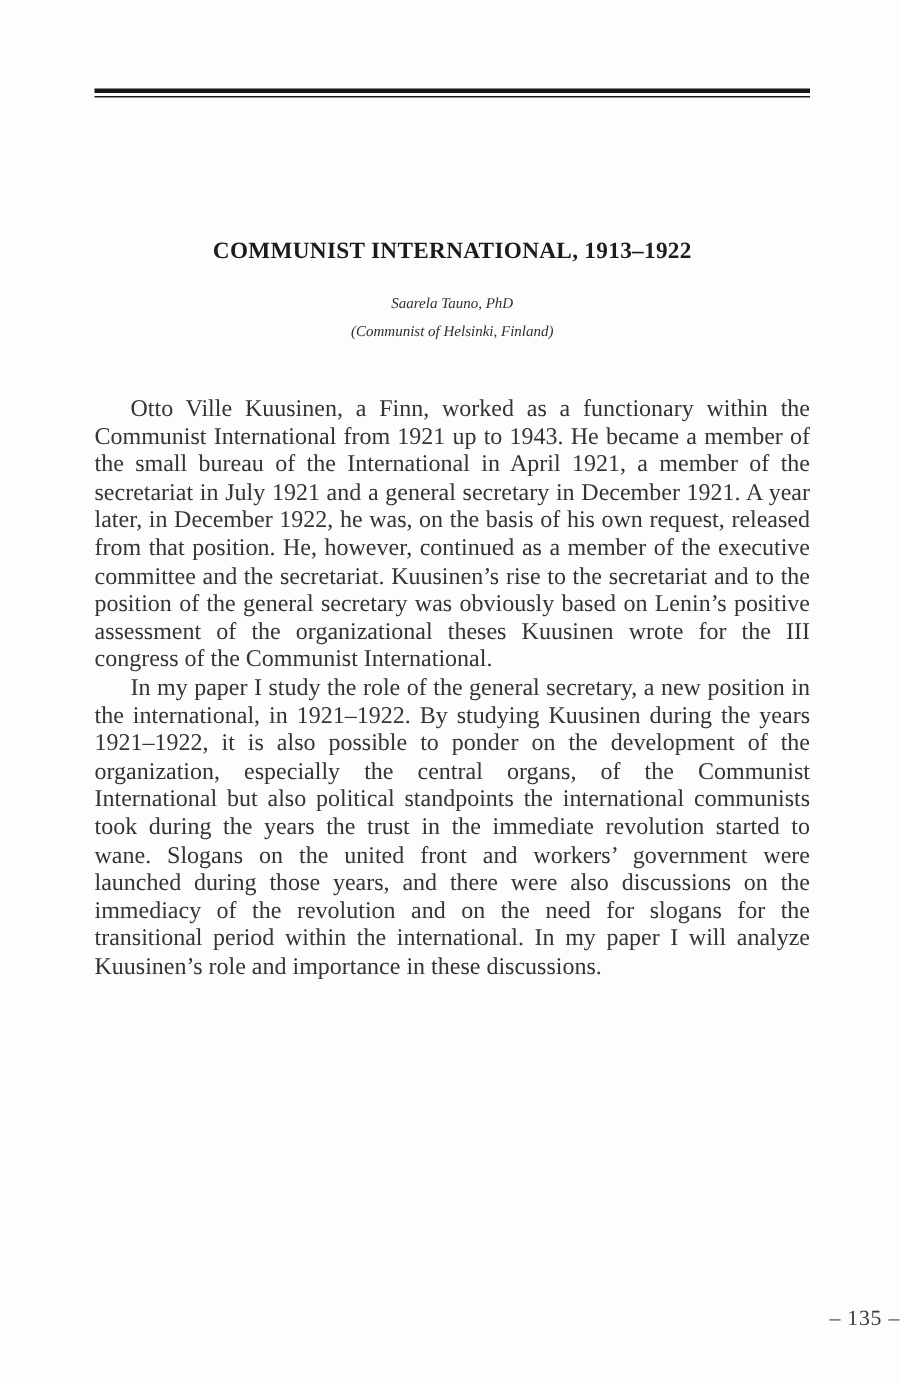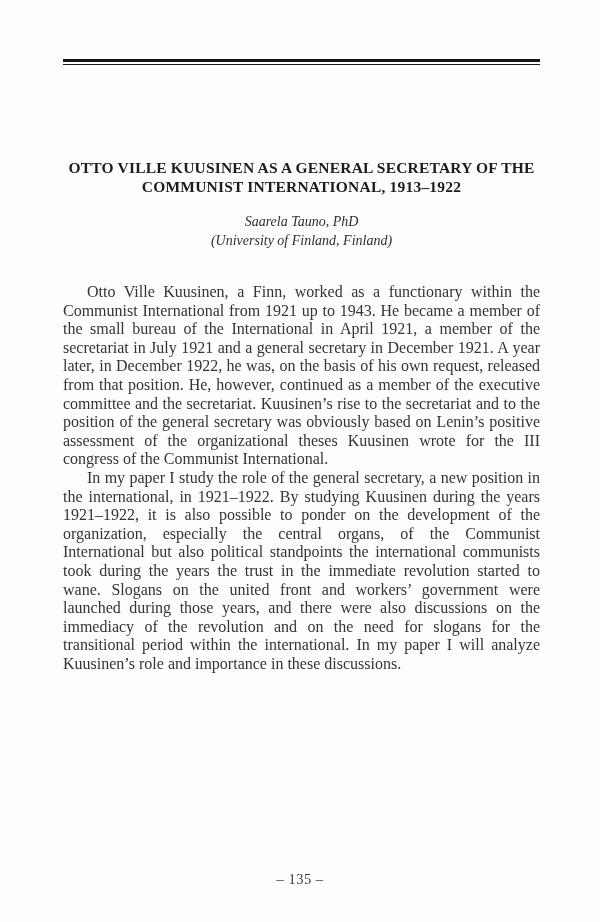--- a/index.html
+++ b/index.html
@@ -35,62 +35,61 @@
     line-height: 19px;
     letter-spacing: 0.2px;
   }
   .title-line {
     white-space: nowrap;
   }
   .author-block {
     margin-top: 17px;
     text-align: center;
     font-style: italic;
-    font-size: 14px;
+    font-size: 10px;
     line-height: 18.5px;
     color: #2e2e2e;
   }
   .body-text {
     margin-top: 33px;
     font-size: 16px;
     line-height: 18.6px;
     text-align: justify;
     color: #343434;
   }
   .body-text p {
     margin: 0;
     text-indent: 24px;
   }
   .page-number {
     position: absolute;
     top: 871px;
     left: 0;
     right: 0;
-    text-align: center;
+    text-align: right;
     font-size: 14.5px;
     color: #3c3c3c;
     letter-spacing: 0.5px;
   }
 </style>
 </head>
 <body>
 
 <div class="page">
   <div class="content">
 
     <div class="top-rule"></div>
 
     <div class="title-block">
-      <div class="title-line">OTTO VILLE KUUSINEN AS A GENERAL SECRETARY OF THE</div>
       <div class="title-line">COMMUNIST INTERNATIONAL, 1913–1922</div>
     </div>
 
     <div class="author-block">
       <div>Saarela Tauno, PhD</div>
-      <div>(University of Finland, Finland)</div>
+      <div>(Communist of Helsinki, Finland)</div>
     </div>
 
     <div class="body-text">
       <p>Otto Ville Kuusinen, a Finn, worked as a functionary within the Communist International from 1921 up to 1943. He became a member of the small bureau of the International in April 1921, a member of the secretariat in July 1921 and a general secretary in December 1921. A year later, in December 1922, he was, on the basis of his own request, released from that position. He, however, continued as a member of the executive committee and the secretariat. Kuusinen’s rise to the secretariat and to the position of the general secretary was obviously based on Lenin’s positive assessment of the organizational theses Kuusinen wrote for the III congress of the Communist International.</p>
       <p>In my paper I study the role of the general secretary, a new position in the international, in 1921–1922. By studying Kuusinen during the years 1921–1922, it is also possible to ponder on the development of the organization, especially the central organs, of the Communist International but also political standpoints the international communists took during the years the trust in the immediate revolution started to wane. Slogans on the united front and workers’ government were launched during those years, and there were also discussions on the immediacy of the revolution and on the need for slogans for the transitional period within the international. In my paper I will analyze Kuusinen’s role and importance in these discussions.</p>
     </div>
 
   </div>
 
   <div class="page-number">– 135 –</div>

